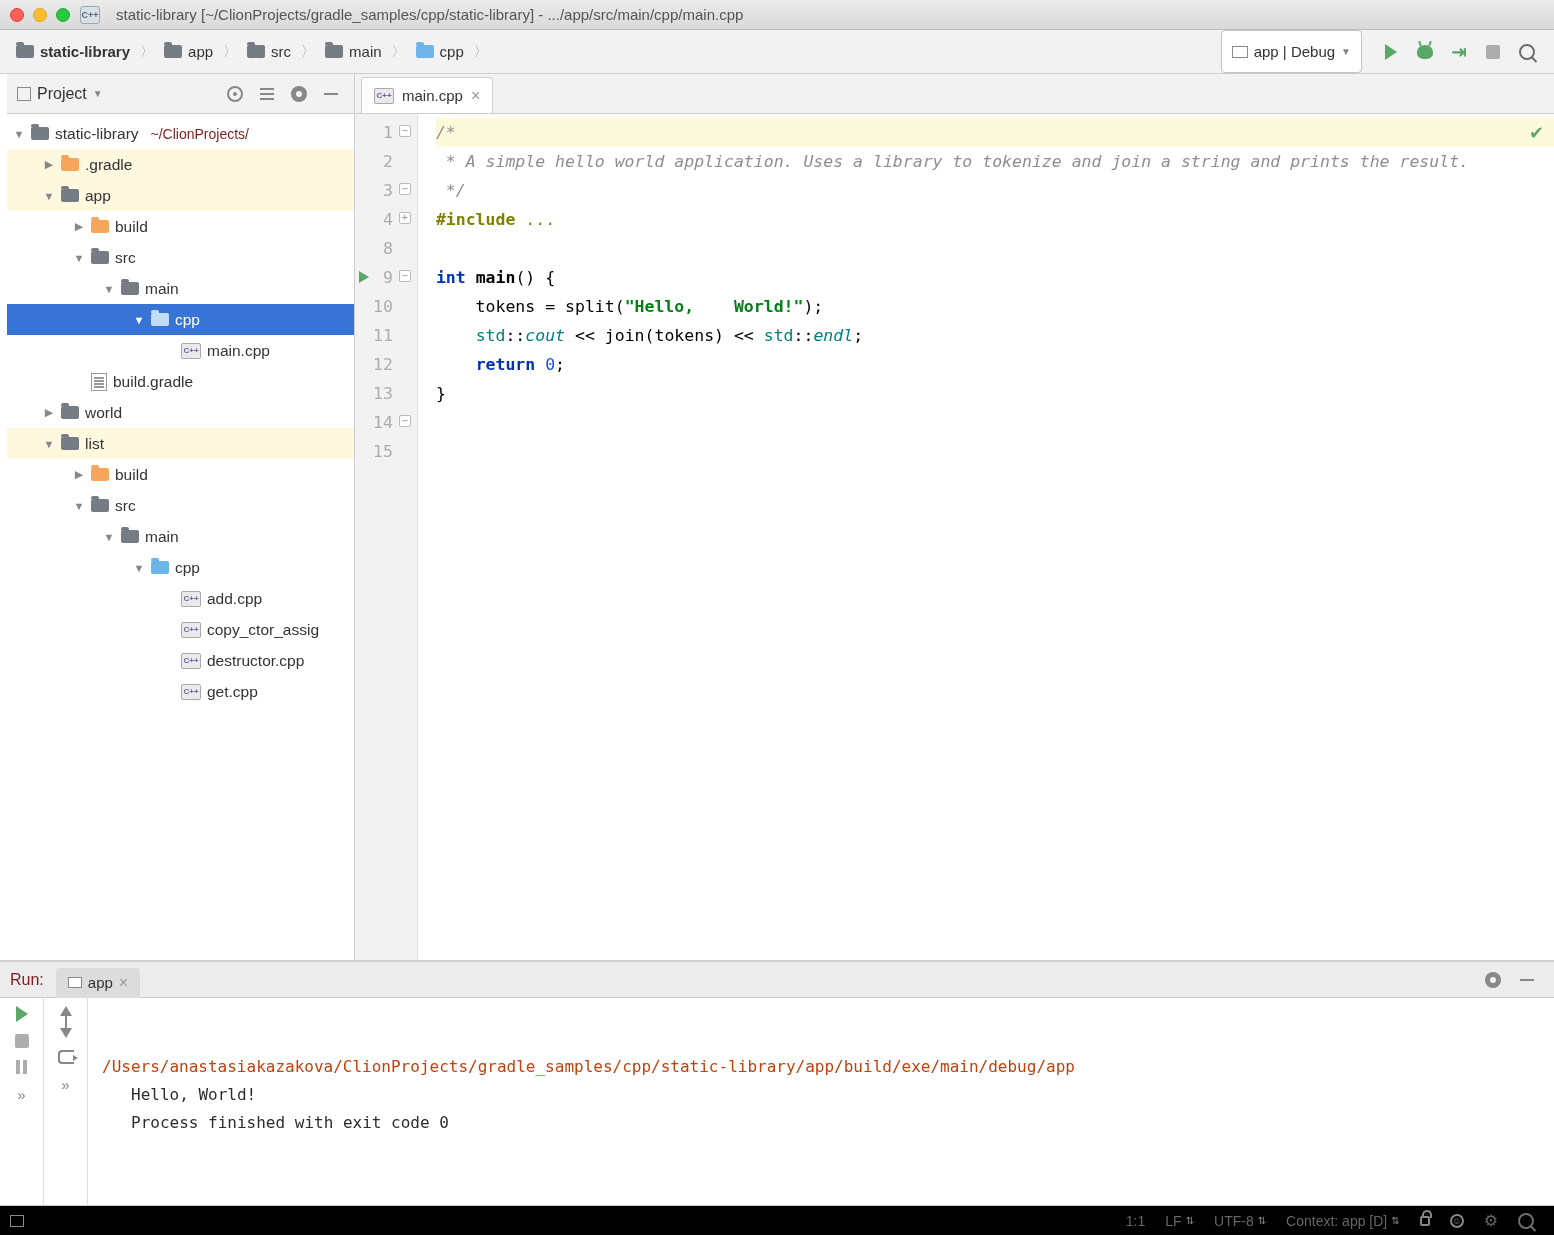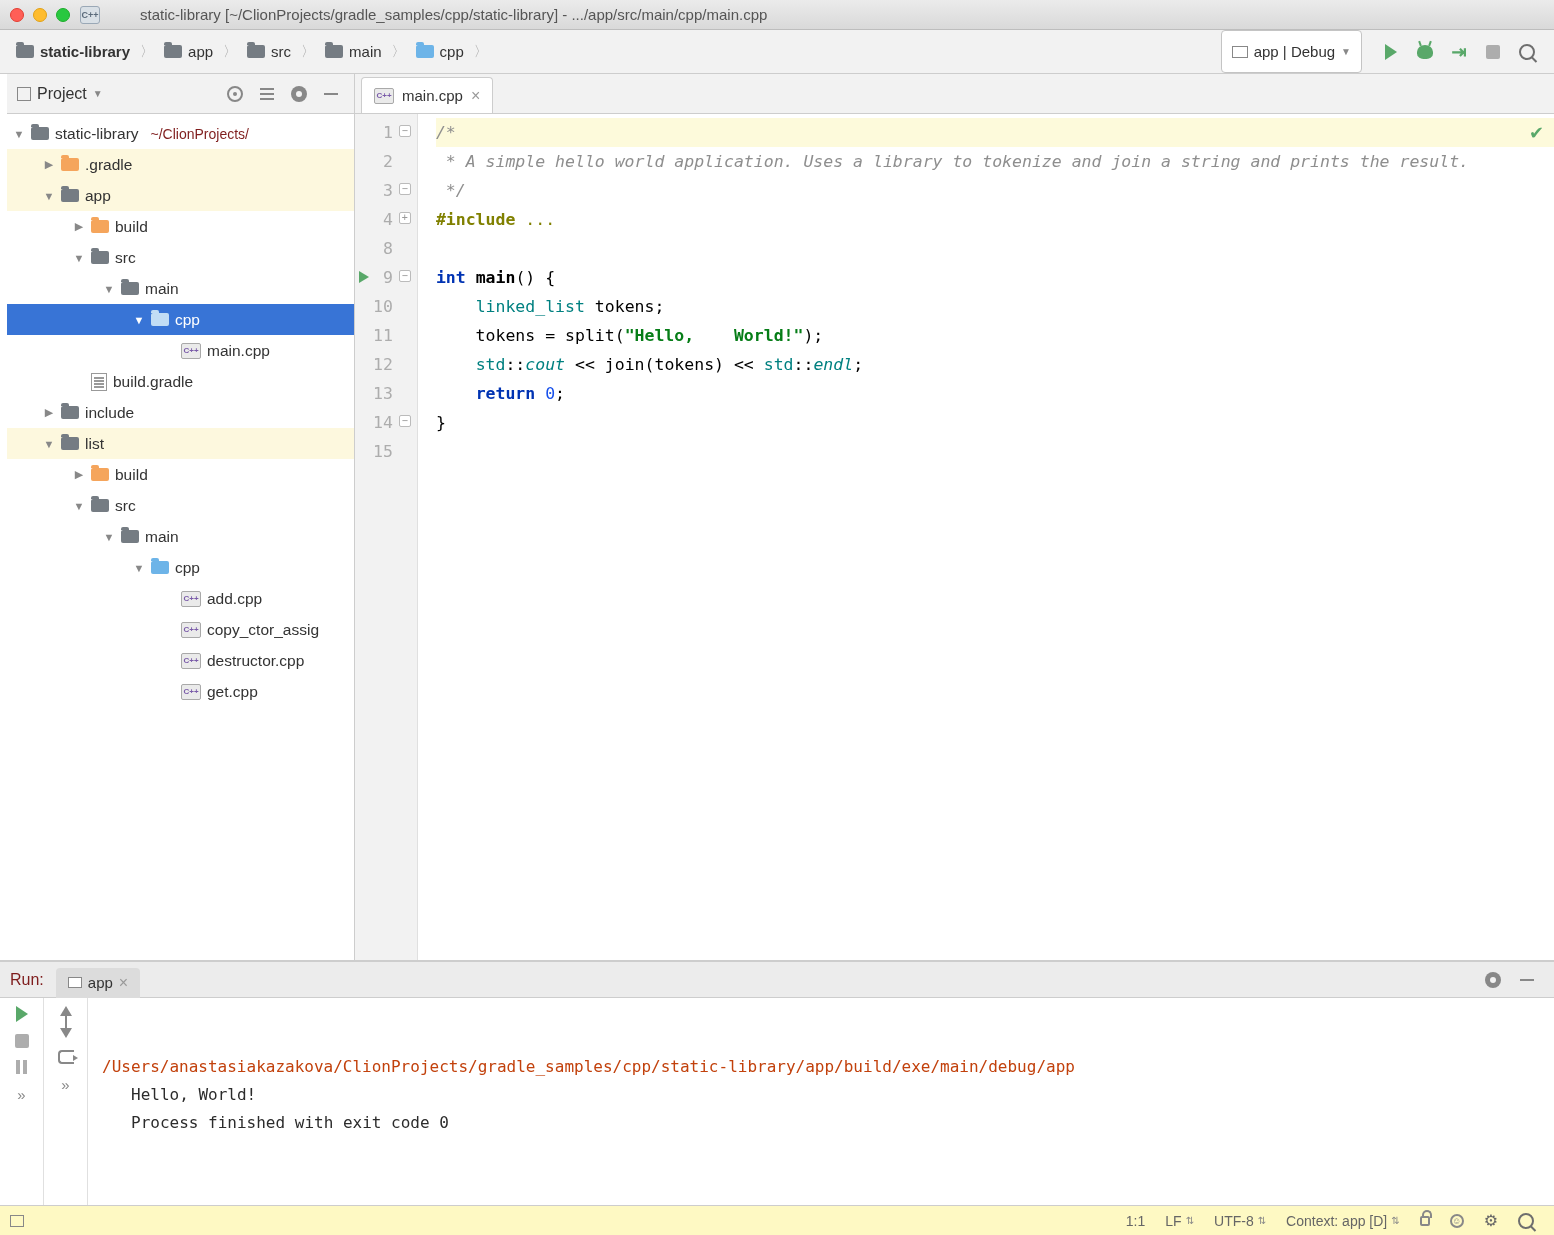--- a/index.html
+++ b/index.html
@@ -20,21 +20,21 @@
   display: flex;
   align-items: center;
   padding: 0 10px;
   gap: 10px;
 }
 .traffic { display: flex; gap: 9px; }
 .tl { width: 14px; height: 14px; border-radius: 50%; }
 .tl.red { background: #ff5f57; border: 1px solid #e33e32; }
 .tl.yellow { background: #febc2e; border: 1px solid #e1a116; }
 .tl.green { background: #28c840; border: 1px solid #1dad2b; }
-.title-text { color: #555; font-size: 15px; white-space: nowrap; overflow: hidden; margin-left: 24px; }
+.title-text { color: #555; font-size: 15px; white-space: nowrap; overflow: hidden; }
 .cpp-badge {
   display: inline-flex; align-items: center; justify-content: center;
   width: 20px; height: 18px; font-size: 9px; font-weight: bold;
   background: #d9e0e6; border: 1px solid #9aa8b6; color: #5a6a7a;
   border-radius: 3px; margin-right: 6px;
 }
 .navbar {
   height: 44px;
   background: #f2f2f2;
   border-bottom: 1px solid #cdcdcd;
@@ -157,21 +157,21 @@
 .arrow-down { width:0;height:0;border-top:10px solid #888;border-left:6px solid transparent;border-right:6px solid transparent;position:relative; }
 .arrow-down::after{content:'';position:absolute;width:2px;height:8px;background:#888;bottom:9px;left:-1px;}
 .pause-icon { width: 12px; display:flex;gap:3px; }
 .pause-icon span{width:4px;height:14px;background:#adadad;}
 .wrap-icon{width:16px;height:14px;border:2px solid #888;border-right:none;border-radius:4px 0 0 4px;position:relative;}
 .wrap-icon::after{content:'';position:absolute;right:-4px;top:3px;width:0;height:0;border-left:5px solid #888;border-top:3px solid transparent;border-bottom:3px solid transparent;}
 .console { flex: 1; padding: 8px 14px; font-family: Menlo, monospace; font-size: 16px; line-height: 28px; color: #2c2c2c; }
 .console-path { color: #c2410c; margin-top: 47px; }
 .console-info { color: #2c2c2c; margin-left: 29px; }
 
-.statusbar { height: 30px; background: #fef9c3; border-top: 1px solid #cdcdcd; display: flex; align-items: center; padding: 0 10px; font-size: 14px; color: #666; }
+.statusbar { height: 30px; background: #000000; border-top: 1px solid #cdcdcd; display: flex; align-items: center; padding: 0 10px; font-size: 14px; color: #666; }
 .statusbar .sp { flex: 1; }
 .status-item { margin: 0 10px; display: flex; align-items: center; gap: 4px; }
 .dd { font-size: 10px; color: #888; }
 .lock-icon{width:10px;height:10px;border:2px solid #888;border-radius:2px;position:relative;}
 .lock-icon::before{content:'';position:absolute;width:6px;height:6px;border:2px solid #888;border-bottom:none;border-radius:6px 6px 0 0;top:-8px;left:0;}
 .man-icon{width:14px;height:14px;border-radius:50%;border:2px solid #888;position:relative;display:flex;align-items:center;justify-content:center;font-size:9px;color:#888;}
 </style>
 </head>
 <body>
 
@@ -301,21 +301,21 @@
           <span>main.cpp</span>
         </div>
         <div class="tree-row" style="padding-left: 66px;">
           <span class="tree-arrow"></span>
           <span class="gradle-file-icon"></span>
           <span>build.gradle</span>
         </div>
         <div class="tree-row" style="padding-left: 36px;">
           <span class="tree-arrow">▶</span>
           <span class="folder-icon dark"></span>
-          <span>include</span>
+          <span>world</span>
         </div>
         <div class="tree-row hl" style="padding-left: 36px;">
           <span class="tree-arrow">▼</span>
           <span class="folder-icon dark"></span>
           <span>list</span>
         </div>
         <div class="tree-row" style="padding-left: 66px;">
           <span class="tree-arrow">▶</span>
           <span class="folder-icon orange"></span>
           <span>build</span>
@@ -382,21 +382,20 @@
           <div class="gutter-line">14<div class="fold-marker">−</div></div>
           <div class="gutter-line">15</div>
         </div>
       <div class="code" id="code">
           <div class="code-line hl"><span class="c-comment">/*</span></div>
           <div class="code-line"><span class="c-comment"> * A simple hello world application. Uses a library to tokenize and join a string and prints the result.</span></div>
           <div class="code-line"><span class="c-comment"> */</span></div>
           <div class="code-line"><span class="c-pp">#include </span><span class="c-pp-dim">...</span></div>
           <div class="code-line"></div>
           <div class="code-line"><span class="c-keyword">int </span><span class="c-func">main</span><span class="c-paren">() {</span></div>
-          <div class="code-line"><span class="">    </span><span class="c-type">linked_list</span><span class="c-op"> tokens;</span></div>
           <div class="code-line"><span class="c-op">    tokens = split(</span><span class="c-string">"Hello,    World!"</span><span class="c-op">);</span></div>
           <div class="code-line"><span class="">    </span><span class="c-type">std</span><span class="c-op">::</span><span class="c-inherit">cout</span><span class="c-op"> &lt;&lt; join(tokens) &lt;&lt; </span><span class="c-type">std</span><span class="c-op">::</span><span class="c-inherit">endl</span><span class="c-op">;</span></div>
           <div class="code-line"><span class="">    </span><span class="c-keyword">return </span><span class="c-number">0</span><span class="c-op">;</span></div>
           <div class="code-line"><span class="c-paren">}</span></div>
           <div class="code-line"></div>
         </div>
     </div>
   </div>
 </div>
 

